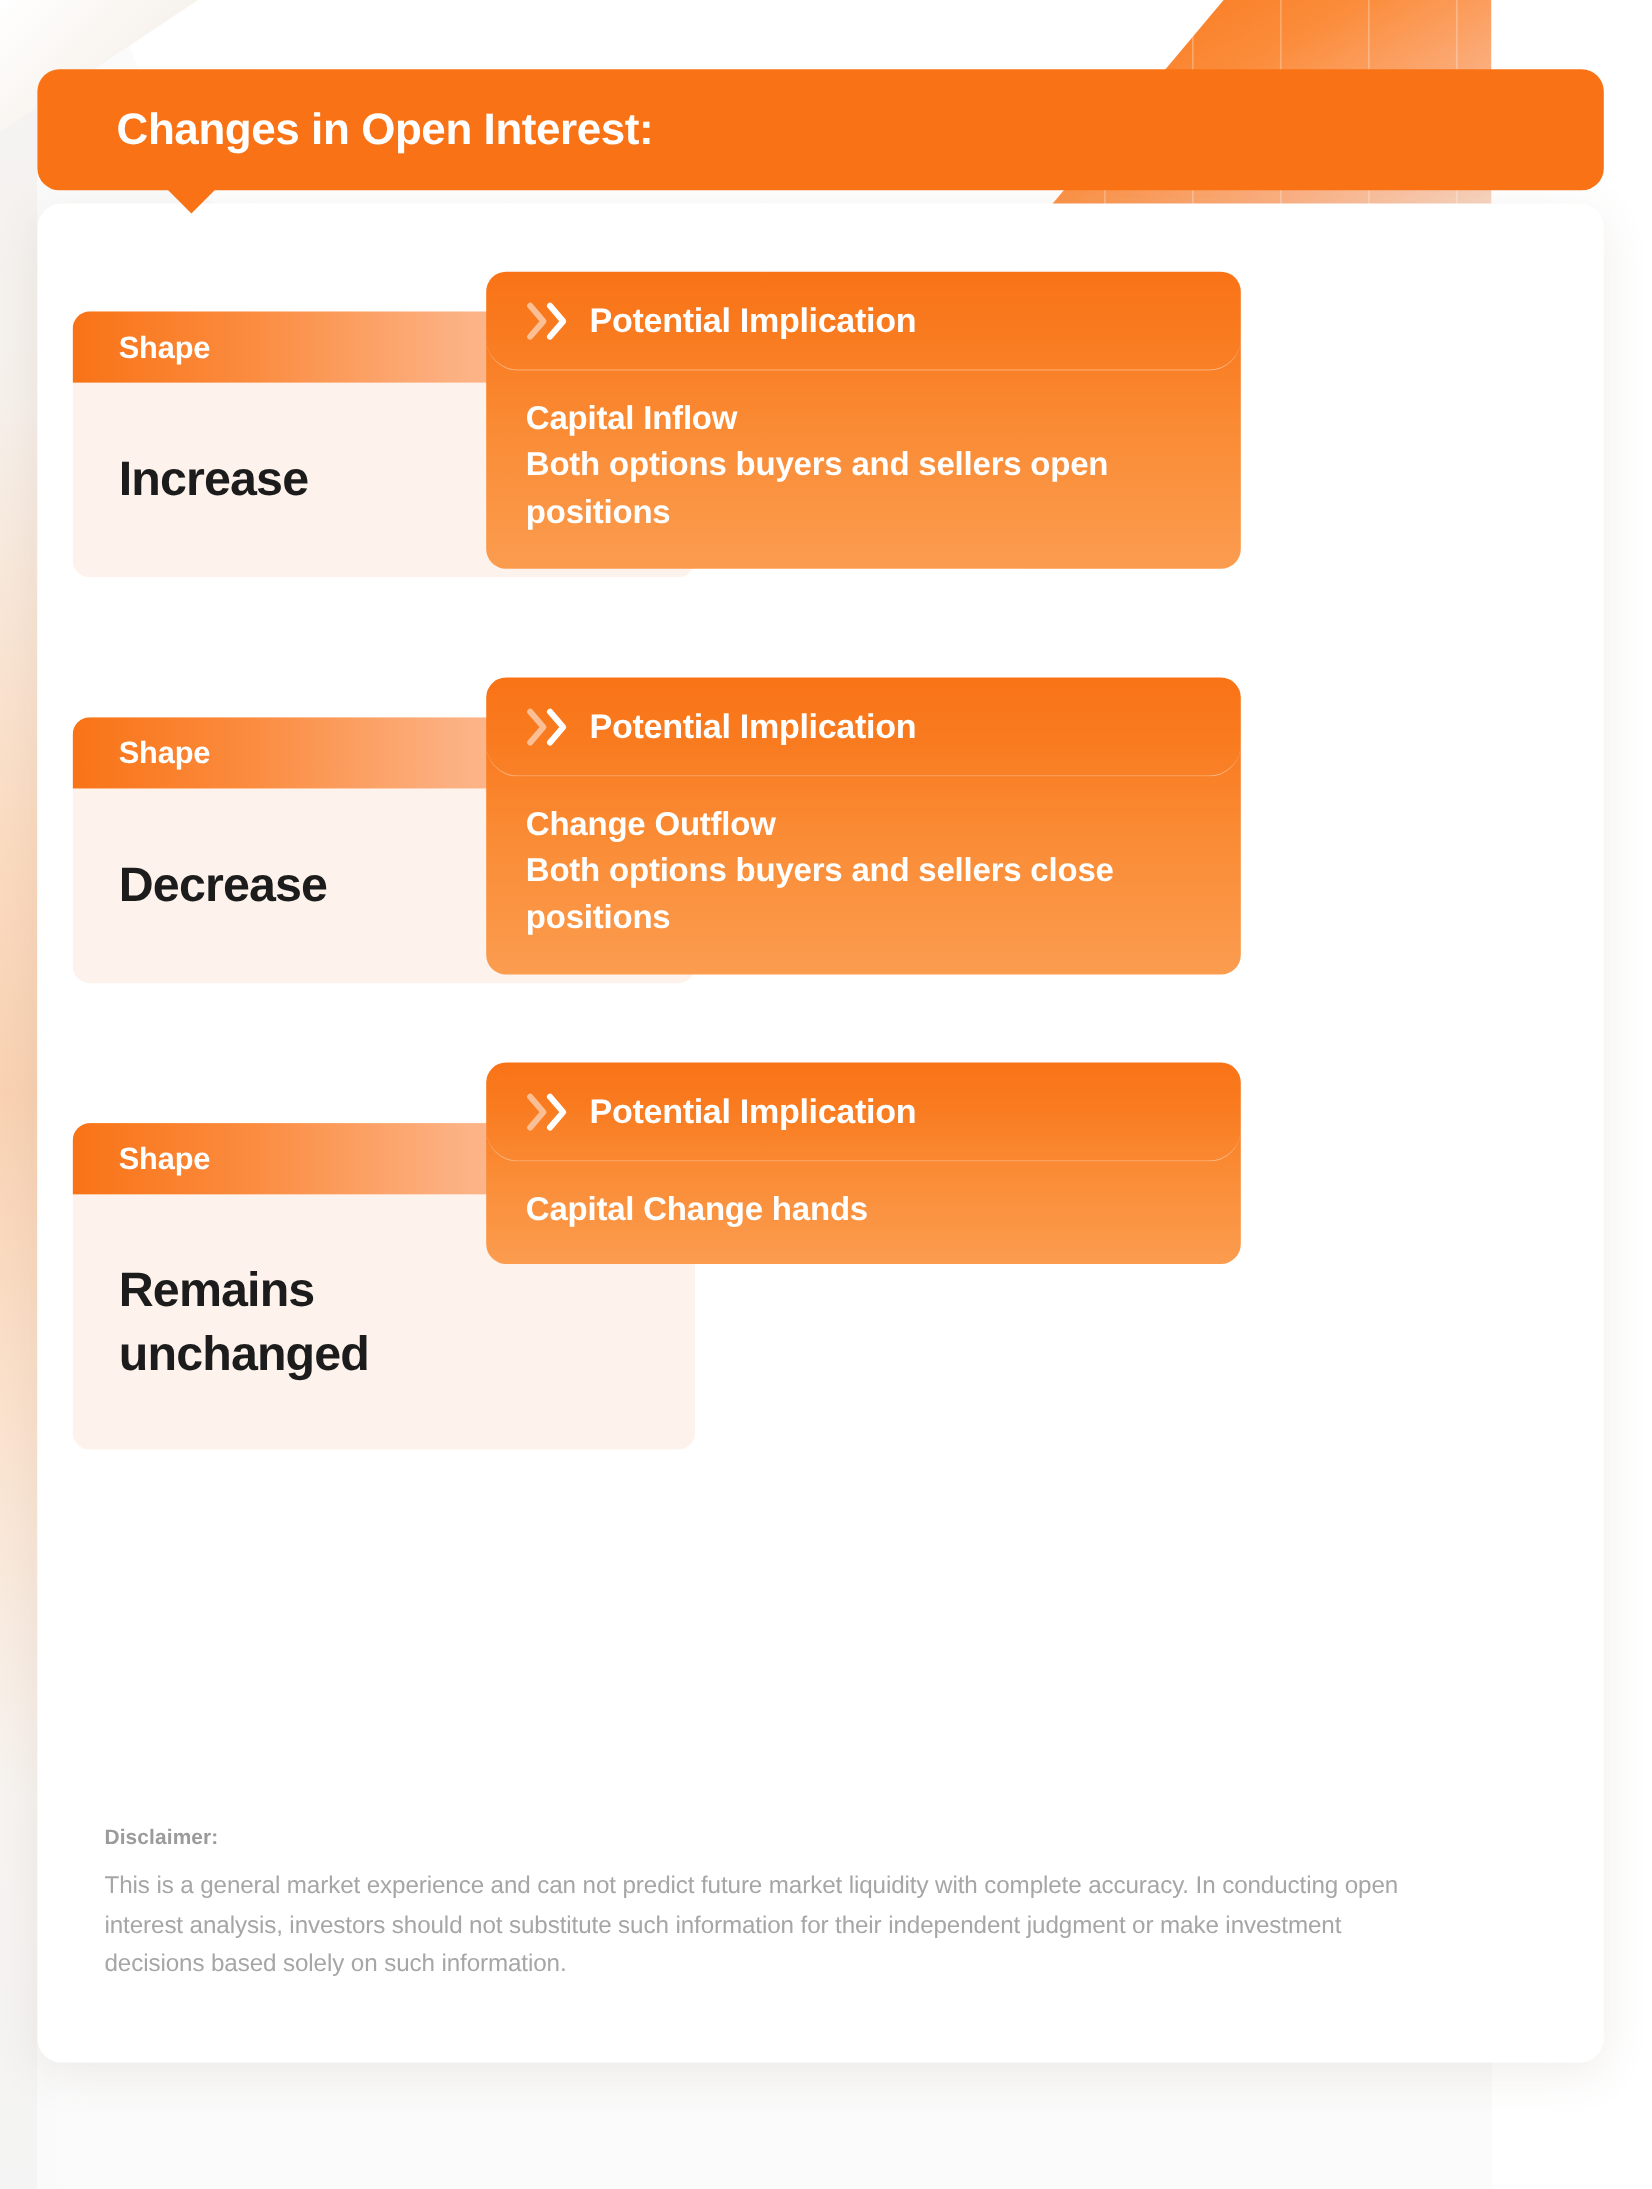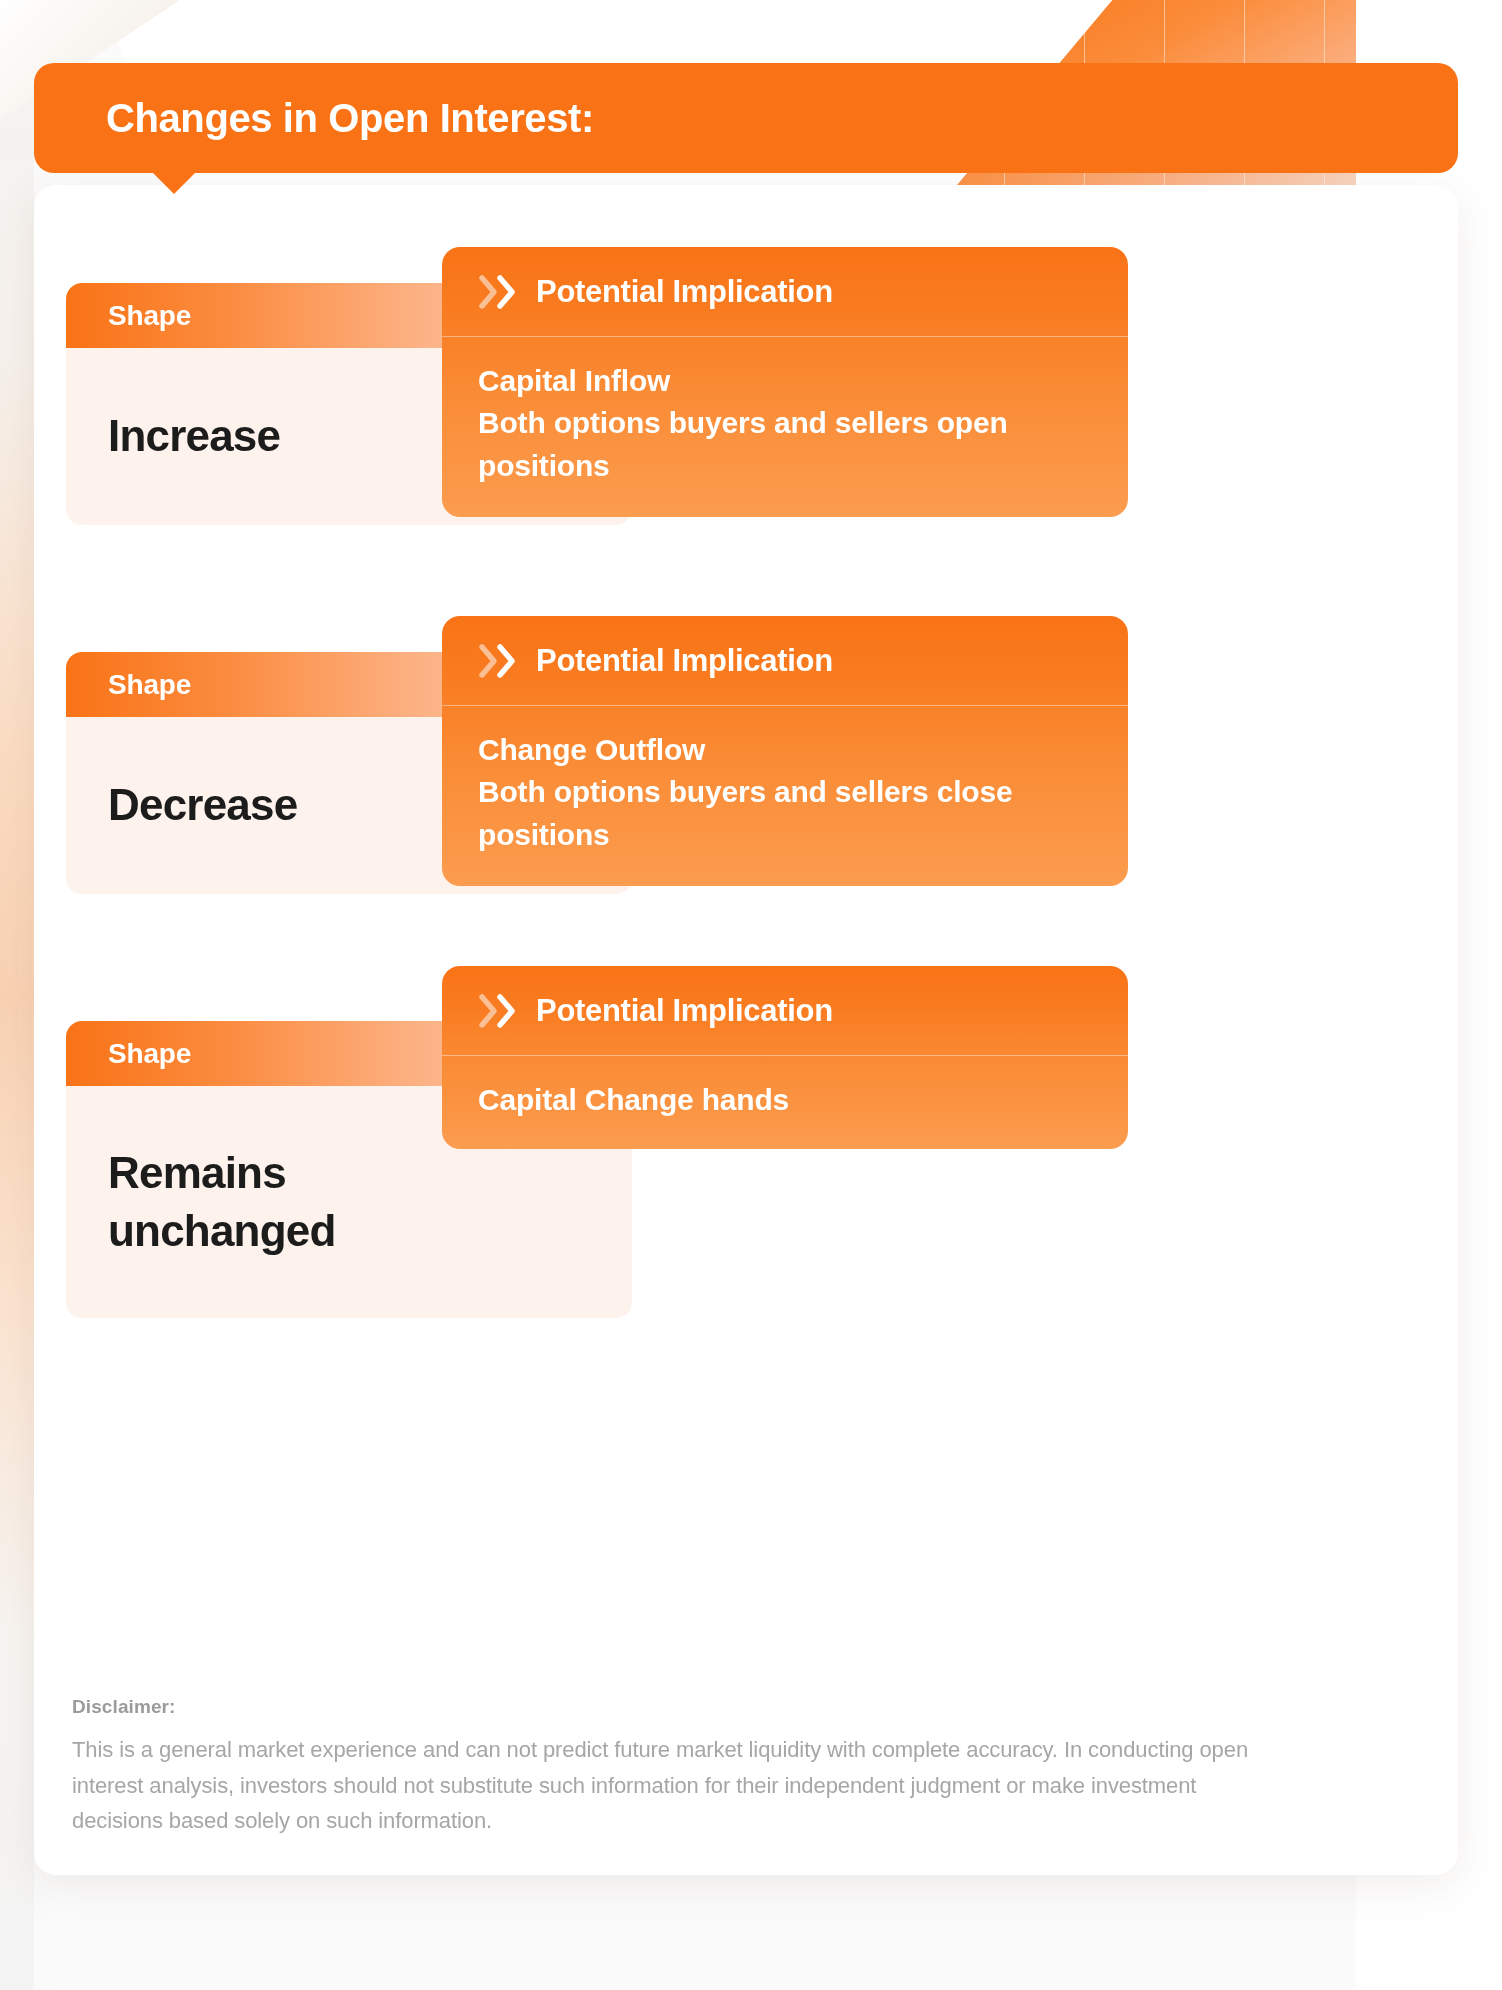--- a/index.html
+++ b/index.html
@@ -105,41 +105,41 @@
   
   .imp-card{
     position:absolute; width:686px;
     border-radius:18px; overflow:hidden;
     background:linear-gradient(180deg,#f97316 0%,#f97b20 22%,#fa8c36 55%,#fb9c4f 100%);
   }
   .imp-head{
     height:90px; display:flex; align-items:center;
     padding:0 0 0 36px;
     border-bottom:1px solid rgba(255,255,255,.42);
+    border-radius:29px;
   }
   .chevrons{ display:flex; align-items:center; margin-right:18px; }
   .chev{ display:block; }
   .imp-head-label{
     color:#ffffff; font-size:31px; font-weight:bold; letter-spacing:-.3px;
   }
   .imp-body{ padding:24px 36px 30px 36px; }
   .imp-term{
     color:#ffffff; font-size:30px; font-weight:bold;
     letter-spacing:-.2px; line-height:1.3;
   }
   .imp-desc{
     color:#ffffff; font-size:30px; font-weight:bold;
     line-height:1.42; letter-spacing:-.2px; margin-top:2px;
   }
 
   
   .disclaimer{
-    position:absolute; left:24px; top:1660px; width:1424px;
+    position:absolute; left:47px; top:1660px; width:1424px;
     padding:0 48px 0 48px;
-    margin-top:36px;
   }
   .disc-title{
     color:#9b9b9b; font-size:19px; font-weight:bold; letter-spacing:.1px;
   }
   .disc-body{
     color:#a6a6a6; font-size:22px; line-height:1.62; margin-top:14px;
     max-width:1190px; letter-spacing:-.1px;
   }
 </style>
 </head>

